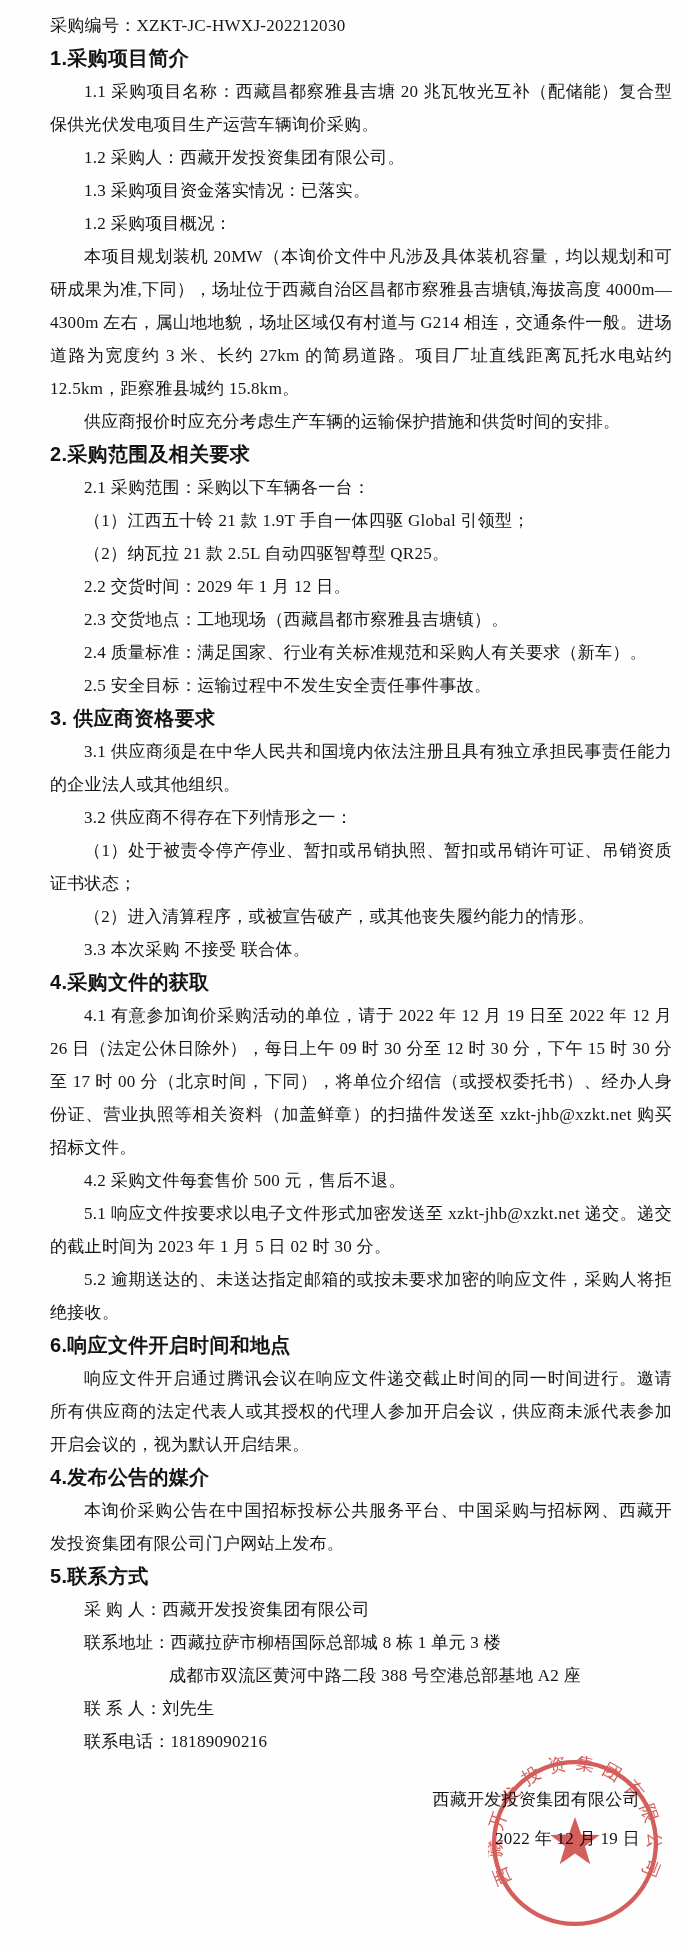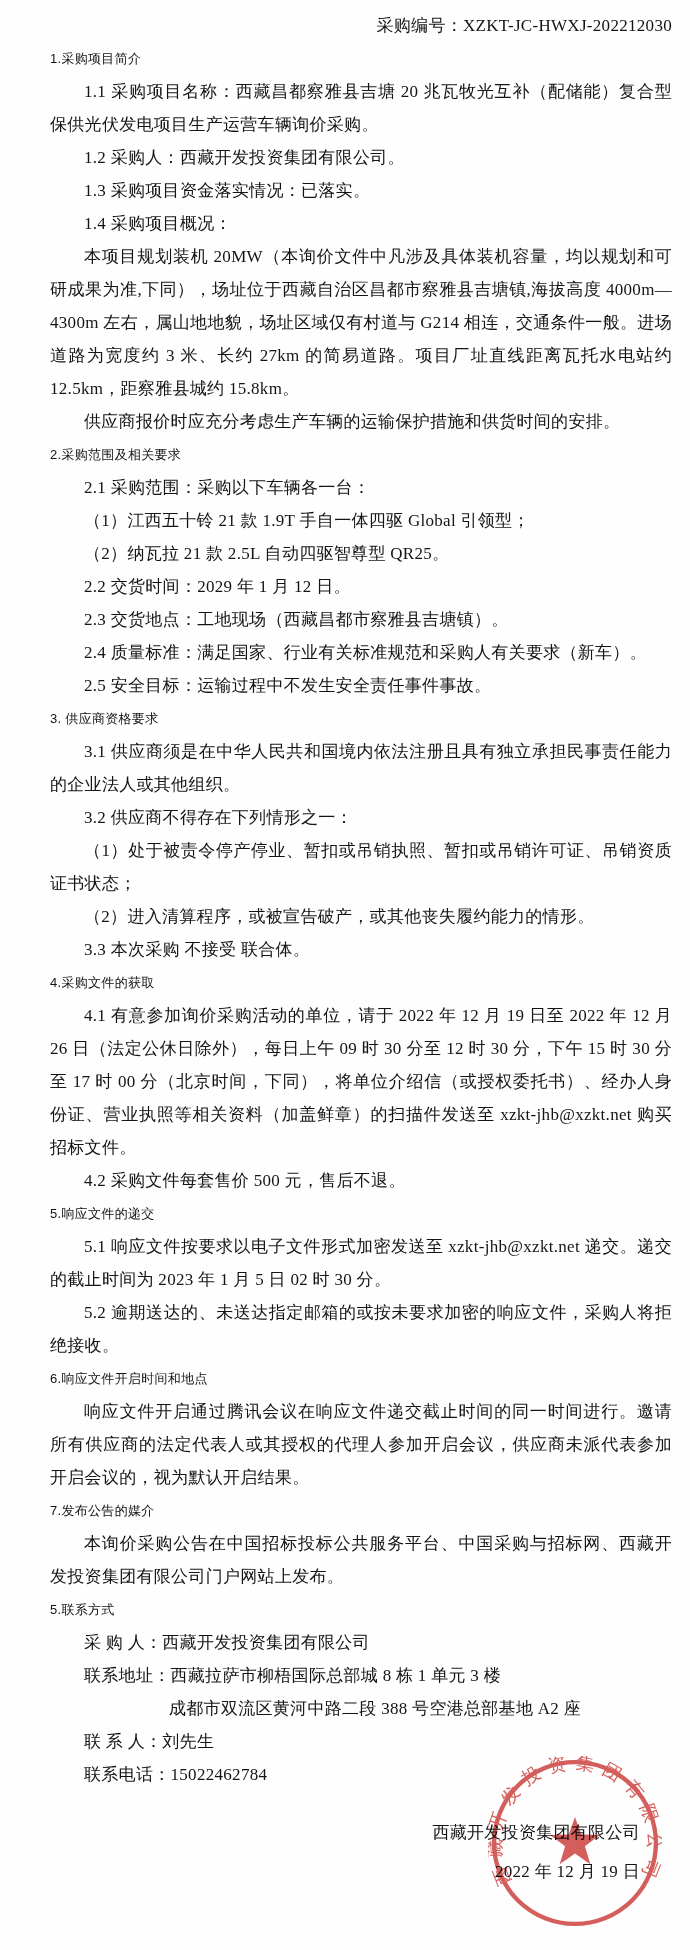--- a/index.html
+++ b/index.html
@@ -11,25 +11,25 @@
     box-sizing:border-box;
     padding:9px 18px 0 50px;
     background:#fefefe;
     font-family:"Liberation Serif","DejaVu Serif",serif;
     font-size:17px;
     letter-spacing:0.3px;
     line-height:33px;
     color:#141414;
   }
   .blk{margin:0;}
-  .docno{text-align:right;}
+  .docno{text-align:left;}
   .h{
     font-family:"Liberation Sans","DejaVu Sans",sans-serif;
-    font-weight:400;
-    font-size:13px;
+    font-weight:700;
+    font-size:20px;
   }
   .p{text-indent:2em;text-align:justify;}
   .cont{text-indent:7em;}
   .u{text-underline-offset:4px;}
   .signature{
     margin-top:22px;
     text-align:right;
     padding-right:32px;
     line-height:39px;
   }
@@ -48,53 +48,52 @@
 <body>
 
 <div class="page">
 
   <div id="doc-body">
       <div class="blk docno"><span>采购编号：XZKT-JC-HWXJ-202212030</span></div>
       <div class="blk h"><span>1.采购项目简介</span></div>
       <div class="blk p"><span>1.1 采购项目名称：西藏昌都察雅县吉塘 20 兆瓦牧光互补（配储能）复合型保供光伏发电项目生产运营车辆询价采购。</span></div>
       <div class="blk p"><span>1.2 采购人：西藏开发投资集团有限公司。</span></div>
       <div class="blk p"><span>1.3 采购项目资金落实情况：已落实。</span></div>
-      <div class="blk p"><span>1.4 采购项目概况：</span></div>
+      <div class="blk p"><span>1.2 采购项目概况：</span></div>
       <div class="blk p"><span>本项目规划装机 20MW（本询价文件中凡涉及具体装机容量，均以规划和可研成果为准,下同），场址位于西藏自治区昌都市察雅县吉塘镇,海拔高度 4000m—4300m 左右，属山地地貌，场址区域仅有村道与 G214 相连，交通条件一般。进场道路为宽度约 3 米、长约 27km 的简易道路。项目厂址直线距离瓦托水电站约 12.5km，距察雅县城约 15.8km。</span></div>
       <div class="blk p"><span>供应商报价时应充分考虑生产车辆的运输保护措施和供货时间的安排。</span></div>
       <div class="blk h"><span>2.采购范围及相关要求</span></div>
       <div class="blk p"><span>2.1 采购范围：采购以下车辆各一台：</span></div>
       <div class="blk p"><span>（1）江西五十铃 21 款 1.9T 手自一体四驱 Global 引领型；</span></div>
       <div class="blk p"><span>（2）纳瓦拉 21 款 2.5L 自动四驱智尊型 QR25。</span></div>
       <div class="blk p"><span>2.2 交货时间：2029 年 1 月 12 日。</span></div>
       <div class="blk p"><span>2.3 交货地点：工地现场（西藏昌都市察雅县吉塘镇）。</span></div>
       <div class="blk p"><span>2.4 质量标准：满足国家、行业有关标准规范和采购人有关要求（新车）。</span></div>
       <div class="blk p"><span>2.5 安全目标：运输过程中不发生安全责任事件事故。</span></div>
       <div class="blk h"><span>3. 供应商资格要求</span></div>
       <div class="blk p"><span>3.1 供应商须是在中华人民共和国境内依法注册且具有独立承担民事责任能力的企业法人或其他组织。</span></div>
       <div class="blk p"><span>3.2 供应商不得存在下列情形之一：</span></div>
       <div class="blk p"><span>（1）处于被责令停产停业、暂扣或吊销执照、暂扣或吊销许可证、吊销资质证书状态；</span></div>
       <div class="blk p"><span>（2）进入清算程序，或被宣告破产，或其他丧失履约能力的情形。</span></div>
       <div class="blk p"><span>3.3 本次采购</span><span class="u"> 不接受 </span><span>联合体。</span></div>
       <div class="blk h"><span>4.采购文件的获取</span></div>
       <div class="blk p"><span>4.1 有意参加询价采购活动的单位，请于 </span><span class="u">2022</span><span> 年 </span><span class="u">12</span><span> 月 </span><span class="u">19</span><span> 日至 </span><span class="u">2022</span><span> 年 </span><span class="u">12</span><span> 月 </span><span class="u">26</span><span> 日（法定公休日除外），每日上午 09 时 30 分至 12 时 30 分，下午 15 时 30 分至 17 时 00 分（北京时间，下同），将单位介绍信（或授权委托书）、经办人身份证、营业执照等相关资料（加盖鲜章）的扫描件发送至 xzkt-jhb@xzkt.net 购买招标文件。</span></div>
       <div class="blk p"><span>4.2 采购文件每套售价 </span><span class="u">500</span><span> 元，售后不退。</span></div>
-      <div class="blk h"><span>5.响应文件的递交</span></div>
       <div class="blk p"><span>5.1 响应文件按要求以电子文件形式加密发送至 xzkt-jhb@xzkt.net 递交。递交的截止时间为 </span><span class="u">2023</span><span> 年 </span><span class="u">1</span><span> 月 </span><span class="u">5</span><span> 日 </span><span class="u">02</span><span> 时 </span><span class="u">30</span><span> 分。</span></div>
       <div class="blk p"><span>5.2 逾期送达的、未送达指定邮箱的或按未要求加密的响应文件，采购人将拒绝接收。</span></div>
       <div class="blk h"><span>6.响应文件开启时间和地点</span></div>
       <div class="blk p"><span>响应文件开启通过腾讯会议在响应文件递交截止时间的同一时间进行。邀请所有供应商的法定代表人或其授权的代理人参加开启会议，供应商未派代表参加开启会议的，视为默认开启结果。</span></div>
-      <div class="blk h"><span>7.发布公告的媒介</span></div>
+      <div class="blk h"><span>4.发布公告的媒介</span></div>
       <div class="blk p"><span>本询价采购公告在中国招标投标公共服务平台、中国采购与招标网、西藏开发投资集团有限公司门户网站上发布。</span></div>
       <div class="blk h"><span>5.联系方式</span></div>
       <div class="blk p"><span>采 购 人：西藏开发投资集团有限公司</span></div>
       <div class="blk p"><span>联系地址：西藏拉萨市柳梧国际总部城 8 栋 1 单元 3 楼</span></div>
       <div class="blk cont"><span>成都市双流区黄河中路二段 388 号空港总部基地 A2 座</span></div>
       <div class="blk p"><span>联 系 人：刘先生</span></div>
-      <div class="blk p"><span>联系电话：15022462784</span></div>
+      <div class="blk p"><span>联系电话：18189090216</span></div>
     </div>
 
   <div class="signature">
     <div>西藏开发投资集团有限公司</div>
     <div>2022 年 12 月 19 日</div>
   </div>
 
   <svg class="stamp" viewBox="0 0 200 200" xmlns="http://www.w3.org/2000/svg">
     <circle cx="100" cy="100" r="93" fill="none" stroke="#cf4744" stroke-width="5"></circle>
     <polygon fill="#cf4744" points="100,70 107.1,90.3 128.5,90.7 111.4,103.7 117.6,124.3 100,112 82.4,124.3 88.6,103.7 71.5,90.7 92.9,90.3"></polygon>

